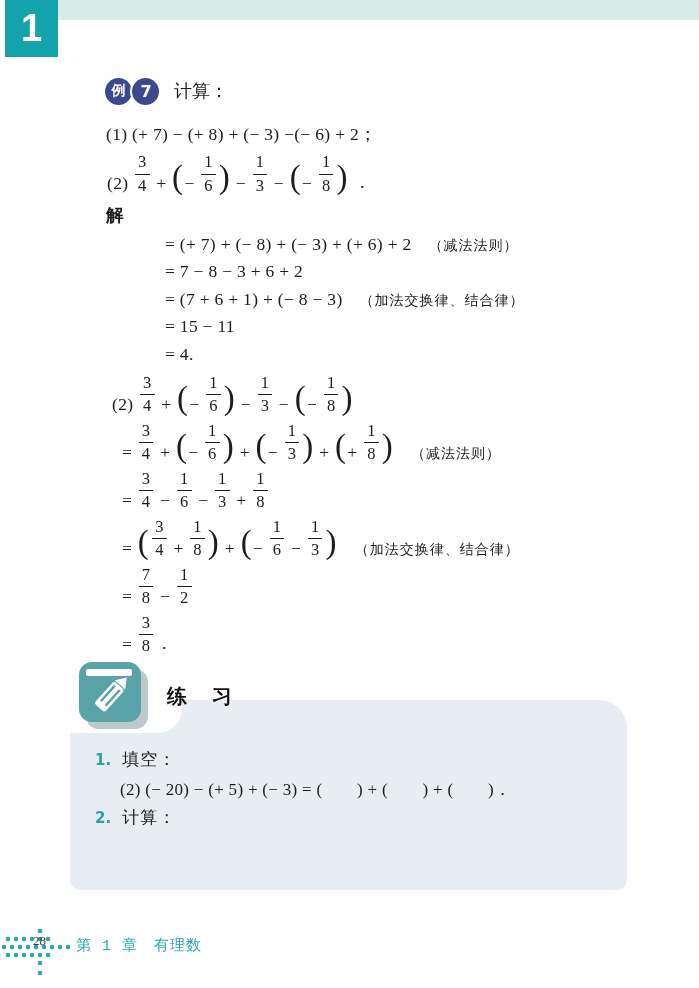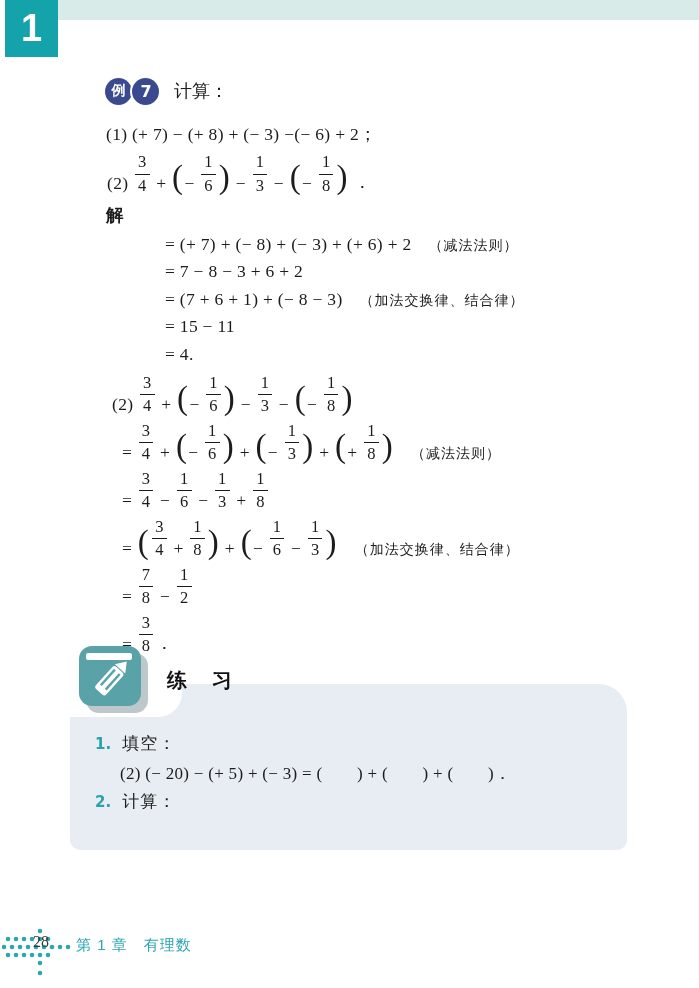--- a/index.html
+++ b/index.html
@@ -38,21 +38,21 @@
     font-family:"DejaVu Sans","Liberation Sans",sans-serif;font-weight:bold;
     font-size:17.5px;margin-right:17px;
   }
   .frac{display:inline-flex;flex-direction:column;align-items:center;line-height:1;margin:0 2px;}
   .fn{font-size:16.5px;padding:0 3px 3px;}
   .fd{font-size:16.5px;border-top:1.4px solid #1c1c1c;padding:3px 3px 0;}
   .bp{font-size:33px;font-weight:400;line-height:1;margin:0 1px;transform:scaleY(1.04);}
   .note{font-size:14px;margin-left:17px;letter-spacing:1px;white-space:pre;margin-top:13px;}
   
   .practice-panel{
-    position:absolute;top:684px;left:70px;width:557px;height:166px;
+    position:absolute;top:700px;left:70px;width:557px;height:190px;
     background:#e8edf3;border-radius:4px 28px 10px 10px;
   }
   .notch{position:absolute;top:0;left:0;width:112px;height:33px;background:#ffffff;border-radius:0 0 24px 0;}
   .practice-icon{position:absolute;left:6px;top:-40px;width:80px;height:74px;}
   .practice-heading{
     position:absolute;left:97px;top:-17px;
     font-family:"DejaVu Sans","Liberation Sans",sans-serif;font-weight:bold;
     font-size:20px;letter-spacing:9px;color:#111;white-space:pre;
   }
   .practice-content{padding:48px 0 0 25px;}
@@ -60,24 +60,24 @@
   .p-item + .p-item{margin-top:3px;}
   .p-head{display:flex;align-items:baseline;height:27px;font-size:17px;}
   .p-num{
     color:#2ba1a9;font-family:"DejaVu Sans","Liberation Sans",sans-serif;
     font-weight:bold;font-size:15px;margin-right:11px;
   }
   .p-title{font-size:17px;letter-spacing:1px;}
   .p-line{margin-left:25px;height:28px;display:flex;align-items:center;font-size:17px;white-space:pre;letter-spacing:.3px;}
   
   .footer-dots{position:absolute;left:2px;top:926px;}
-  .page-number{position:absolute;left:33px;top:933px;font-size:16px;color:#3a3a3a;}
+  .page-number{position:absolute;left:33px;top:933px;font-size:13px;color:#3a3a3a;}
   .footer-chapter{
     position:absolute;left:76px;top:936px;color:#2ba6ad;font-size:15px;
-    font-family:Liberation Sans, sans-serif;letter-spacing:1px;white-space:pre;
+    font-family:Liberation Mono, monospace;letter-spacing:1px;white-space:pre;
   }
 </style>
 </head>
 <body>
 
 <div class="top-bar"></div>
 <div class="chapter-tab">
   <span>1</span>
 </div>
 

